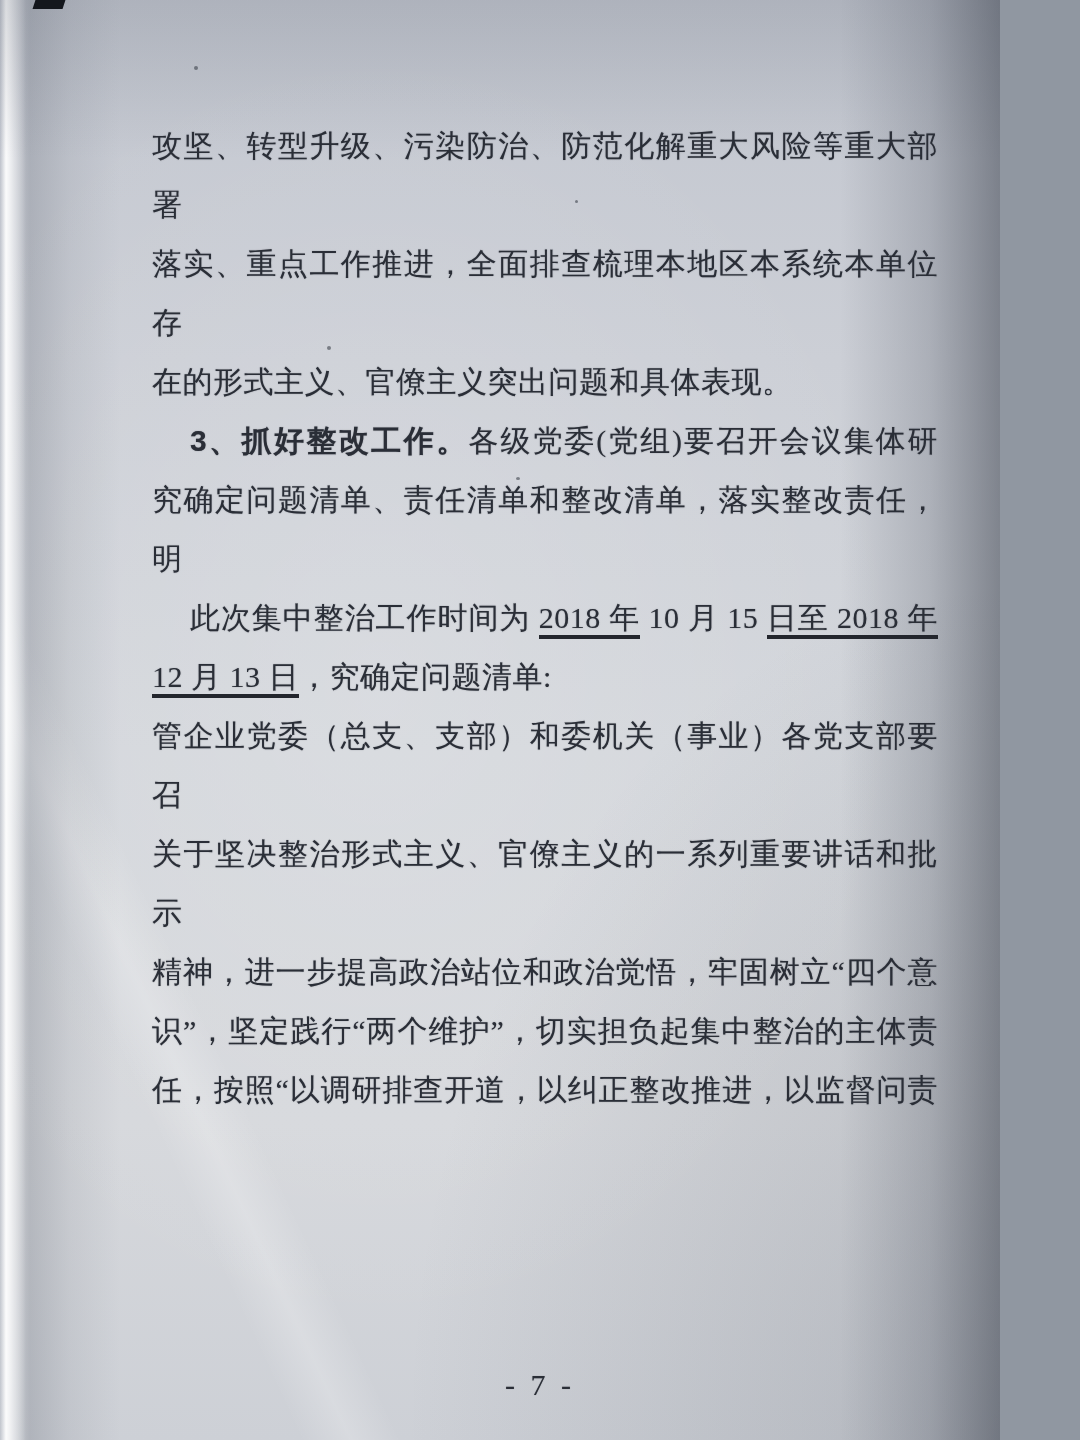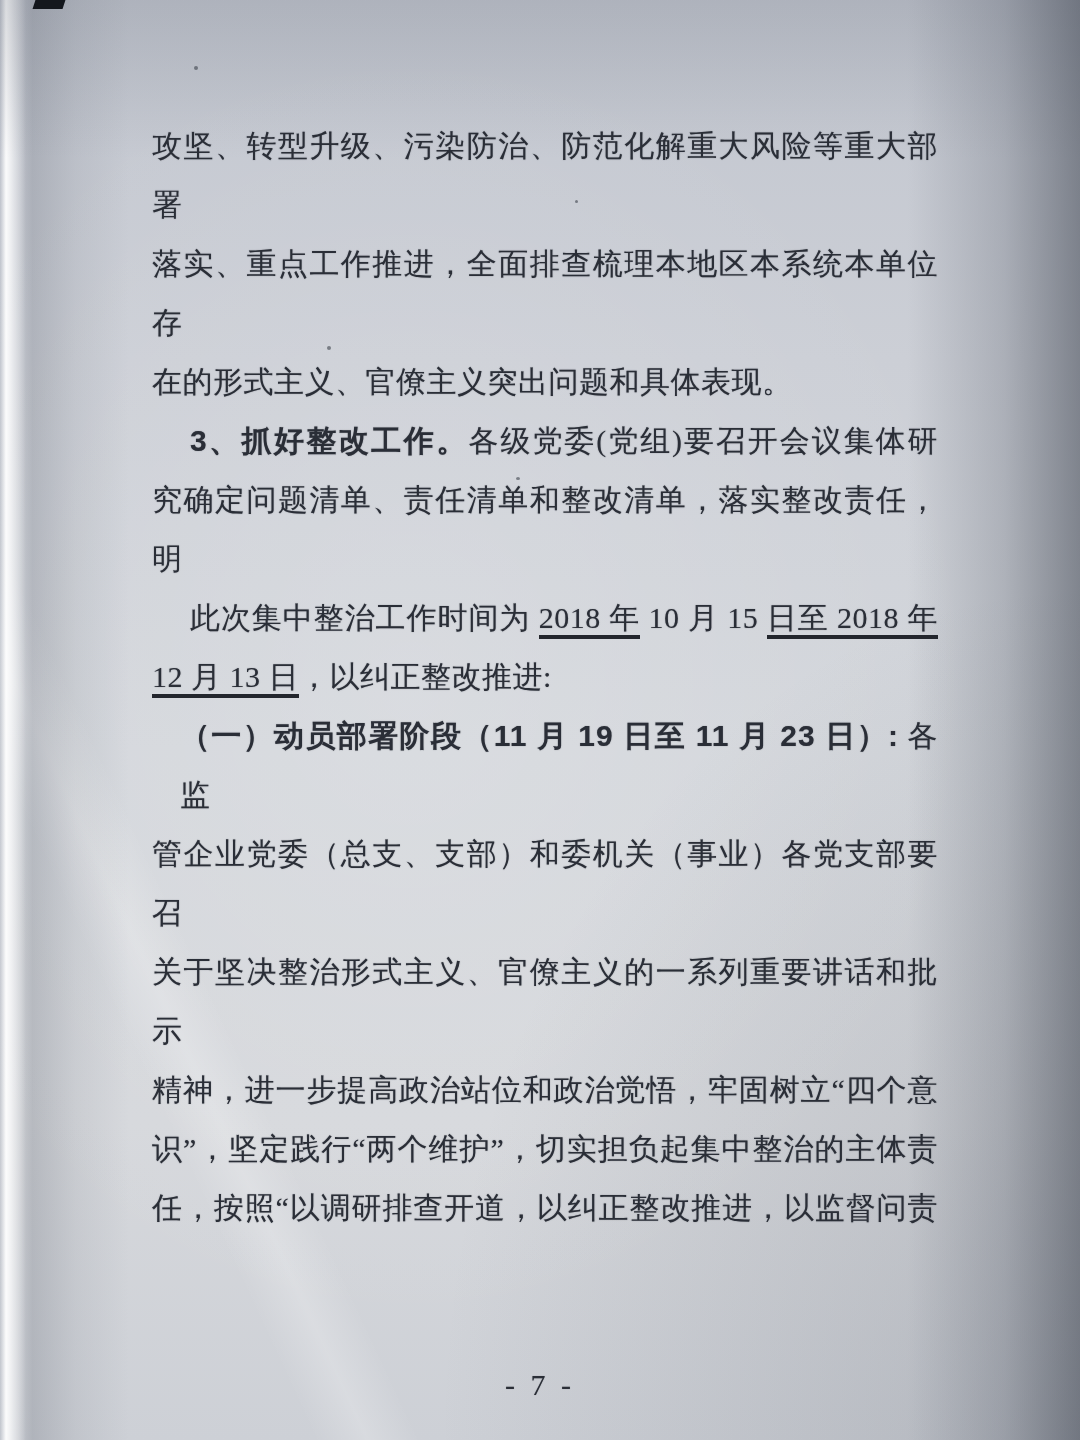--- a/index.html
+++ b/index.html
@@ -7,21 +7,21 @@
     --ink:#2a2e37;
     --underline:#23262d;
   }
   html,body{margin:0;padding:0;}
   body{
     width:1080px;height:1440px;overflow:hidden;
     background:#9097a1;
     font-family:"Liberation Serif","DejaVu Serif",serif;
   }
   .page{
-    position:relative;width:1080px;height:1440px;
+    position:relative;width:1000px;height:1440px;
     background-image:
       
       linear-gradient(90deg, rgba(70,77,90,0) 84%, rgba(86,92,105,.28) 93%, rgba(62,68,80,.55) 100%),
       
       linear-gradient(180deg, rgba(104,110,122,.22) 0%, rgba(104,110,122,0) 11%),
       
       linear-gradient(90deg, rgba(180,185,195,.5) 0px, rgba(255,255,255,.92) 6px, rgba(255,255,255,.5) 14px, rgba(255,255,255,0) 26px),
       
       linear-gradient(90deg, rgba(0,0,0,0) 1%, rgba(92,98,110,.26) 3%, rgba(92,98,110,.10) 7%, rgba(0,0,0,0) 12%),
       
@@ -77,22 +77,21 @@
   <div class="speck s3"></div>
   <div class="speck s4"></div>
 
   <div class="text-column">
       <div class="line j"><span>攻坚、转型升级、污染防治、防范化解重大风险等重大部署</span></div>
       <div class="line j"><span>落实、重点工作推进，全面排查梳理本地区本系统本单位存</span></div>
       <div class="line"><span>在的形式主义、官僚主义突出问题和具体表现。</span></div>
       <div class="line j ind"><span class="b">3、抓好整改工作。</span><span>各级党委(党组)要召开会议集体研</span></div>
       <div class="line j"><span>究确定问题清单、责任清单和整改清单，落实整改责任，明</span></div>
       <div class="line j ind"><span>此次集中整治工作时间为 </span><span class="u">2018 年</span><span> 10 月 15 </span><span class="u">日至 2018 年</span></div>
-      <div class="line"><span class="u">12 月 13 日</span><span>，以纠正整改推进:</span></div>
-      <div class="line j ind2"><span class="b">（一）动员部署阶段（11 月 19 日至 11 月 23 日）:</span><span> 各监</span></div>
+      <div class="line"><span class="u">12 月 13 日</span><span>，究确定问题清单:</span></div>
       <div class="line j"><span>管企业党委（总支、支部）和委机关（事业）各党支部要召</span></div>
       <div class="line j"><span>关于坚决整治形式主义、官僚主义的一系列重要讲话和批示</span></div>
       <div class="line j"><span>精神，进一步提高政治站位和政治觉悟，牢固树立“四个意</span></div>
       <div class="line j"><span>识”，坚定践行“两个维护”，切实担负起集中整治的主体责</span></div>
       <div class="line j"><span>任，按照“以调研排查开道，以纠正整改推进，以监督问责</span></div>
     </div>
 
   <div class="footer">- 7 -</div>
 </div>
 

